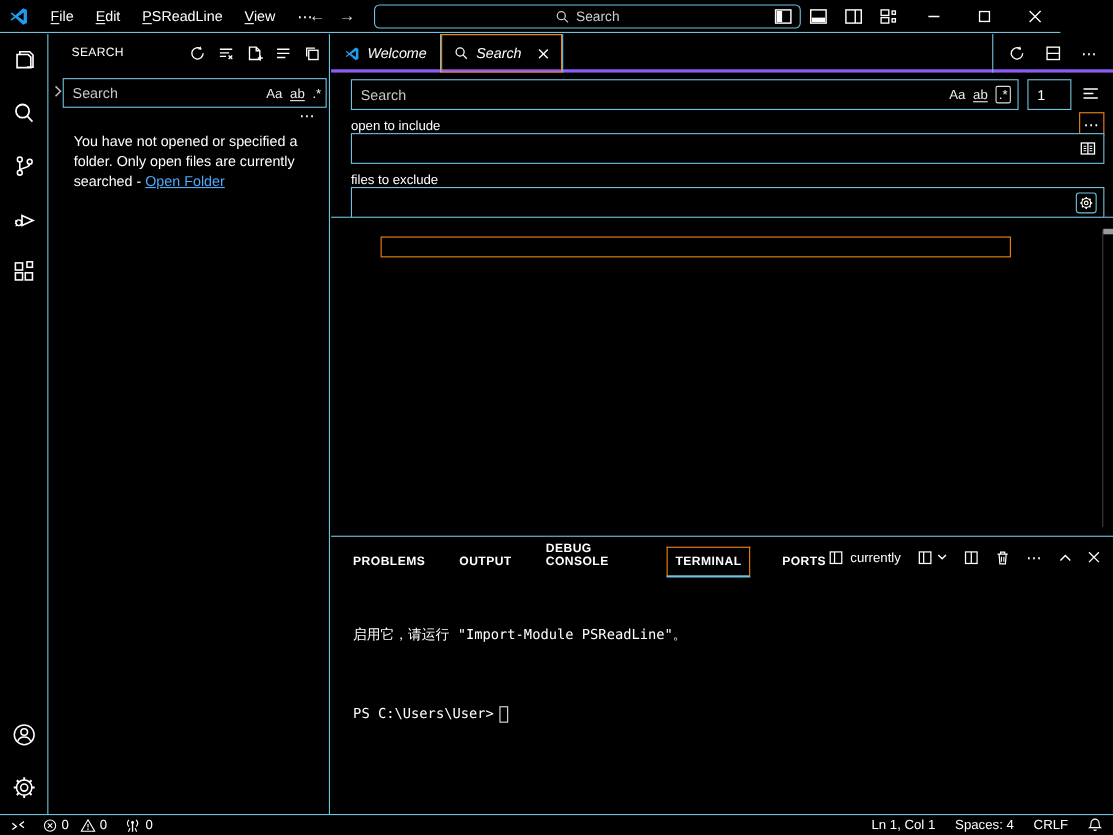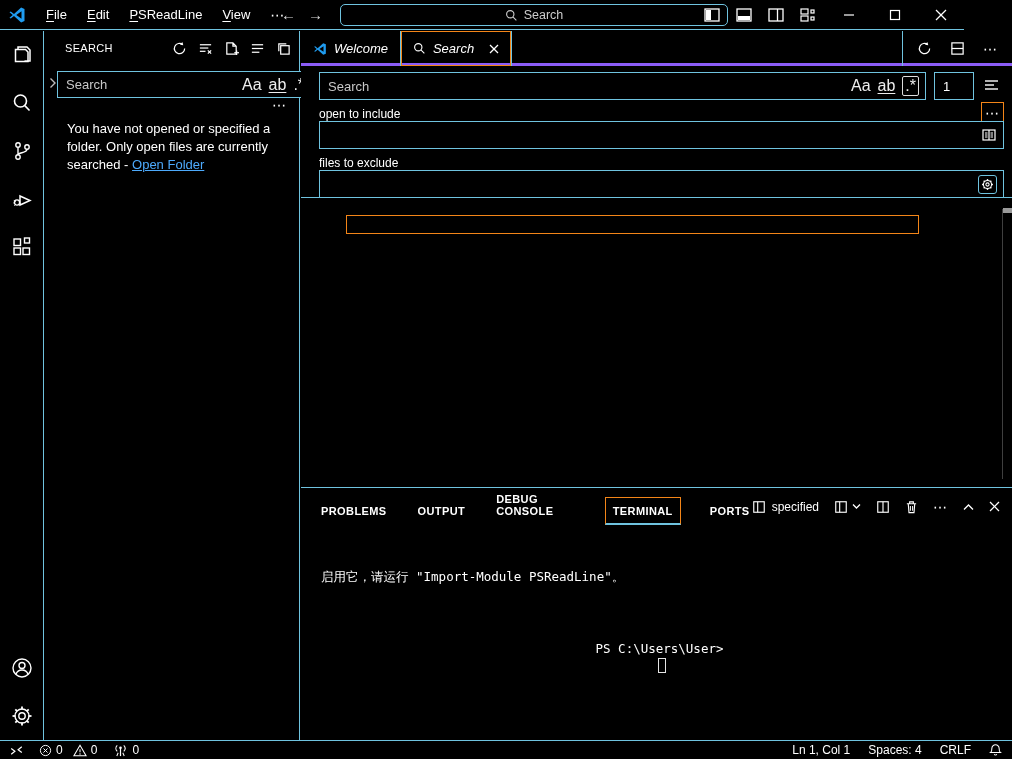--- a/index.html
+++ b/index.html
@@ -35,21 +35,21 @@
   .sidebar { position:absolute; left:45px; top:31px; width:255px; height:709px;
     border-right:1px solid #6fc3df; background:#000; }
   .sb-header { display:flex; align-items:center; height:34px; padding:0 8px 0 20px; }
   .sb-title { font-size:11px; letter-spacing:.3px; color:#fff; }
   .sb-actions { margin-left:auto; display:flex; align-items:center; gap:11px; }
   .sb-search-row { display:flex; align-items:flex-start; margin:6px 8px 0 4px; }
   .sb-chevron { width:16px; padding-top:6px; display:flex; justify-content:center; }
   .sb-input { flex:1; height:27px; border:1px solid #6fc3df; background:#000; display:flex; align-items:center; padding:0 4px 0 8px; }
   .sb-input input { flex:1; background:transparent; border:none; outline:none; color:#eee; font-size:13px; font-family:"Liberation Sans",sans-serif; min-width:0; }
   .sb-input input::placeholder, .hdr-input input::placeholder, .plain-input input::placeholder { color:#c8c8c8; opacity:1; }
-  .toggles { display:flex; align-items:center; gap:7px; font-size:16px; color:#eee; }
+  .toggles { display:flex; align-items:center; gap:7px; font-size:12px; color:#eee; }
   .tg-word { text-decoration:underline; text-underline-offset:2px; }
   .tg-regex.boxed { border:1px solid #ddd; border-radius:2px; padding:0 2px; }
   .sb-ellipsis-row { display:flex; justify-content:flex-end; padding:2px 12px 0 0; }
   .ellipsis { font-size:14px; color:#fff; letter-spacing:1px; line-height:10px; }
   .sb-message { margin:10px 12px 0 22px; font-size:13px; line-height:18px; color:#fff; }
   .sb-message a { color:#4daafc; text-decoration:underline; }
 
   
   .editor-area { position:absolute; left:301px; top:31px; width:711px; height:709px; background:#000; }
   .tabbar { position:absolute; left:0; top:0; width:711px; height:35px; border-bottom:3px solid #8b5cf6; display:flex; }
@@ -84,21 +84,21 @@
   .panel { position:absolute; left:0; top:456px; width:711px; height:253px; border-top:1px solid #6fc3df; background:#000; }
   .panel-header { display:flex; align-items:center; height:37px; padding:0 12px 0 18px; }
   .panel-tabs { display:flex; align-items:flex-end; gap:27px; height:37px;font-weight:bold; }
   .panel-tab { font-size:11px; letter-spacing:.4px; color:#fff; padding:8px 2px; }
   .panel-tab.active { border:1px solid #f38518; border-bottom:2px solid #6fc3df; padding:7px 7px 6px 7px; }
   .panel-toolbar { margin-left:auto; display:flex; align-items:center; gap:15px; }
   .term-label { display:flex; align-items:center; gap:6px; font-size:12px; color:#fff; }
   .term-content { position:absolute; left:20px; top:44px; right:14px;
     font-family:"DejaVu Sans Mono","Liberation Mono",monospace; font-size:12.5px; line-height:18px; color:#fff; white-space:pre-wrap; }
   .term-line { min-height:18px; }
-  .prompt-row { margin-top:18px; display:flex; align-items:center;flex-direction:column; }
+  .prompt-row { margin-top:18px; display:flex; align-items:center; }
   .term-cursor { display:inline-block; width:8px; height:15px; border:1px solid #e5e5e5; margin-left:5px; }
 
   
   .statusbar { position:absolute; left:0; top:740px; width:1012px; height:19px; border-top:1px solid #6fc3df;
     display:flex; align-items:center; font-size:12px; background:#000; padding:0 10px 0 10px; }
   .sb-left, .sb-right { display:flex; align-items:center; }
   .sb-left { gap:16px; }
   .sb-right { margin-left:auto; gap:18px; }
   .stat-item { display:flex; align-items:center; gap:4px; color:#fff; }
   .problems { display:flex; align-items:center; gap:4px; }
@@ -427,21 +427,21 @@
           <span class="panel-tab">DEBUG CONSOLE</span>
           <span class="panel-tab active">TERMINAL</span>
           <span class="panel-tab">PORTS</span>
         </div>
         <div class="panel-toolbar">
           <span class="term-label">
             <svg width="14" height="14" viewBox="0 0 16 16">
                 <rect x="2" y="2" width="12" height="12" fill="none" stroke="#fff" stroke-width="1.3"></rect>
                 <line x1="6.5" y1="2" x2="6.5" y2="14" stroke="#fff" stroke-width="1.3"></line>
               </svg>
-            <span>specified</span>
+            <span>currently</span>
           </span>
           <span style="display:flex;align-items:center;gap:4px;">
             <svg width="14" height="14" viewBox="0 0 16 16">
                 <rect x="2" y="2" width="12" height="12" fill="none" stroke="#fff" stroke-width="1.3"></rect>
                 <line x1="6.5" y1="2" x2="6.5" y2="14" stroke="#fff" stroke-width="1.3"></line>
               </svg>
             <svg width="9" height="7" viewBox="0 0 9 7">
                 <path fill="none" stroke="#fff" stroke-width="1.3" d="M1 1.5 4.5 5 8 1.5"></path>
               </svg>
           </span>

